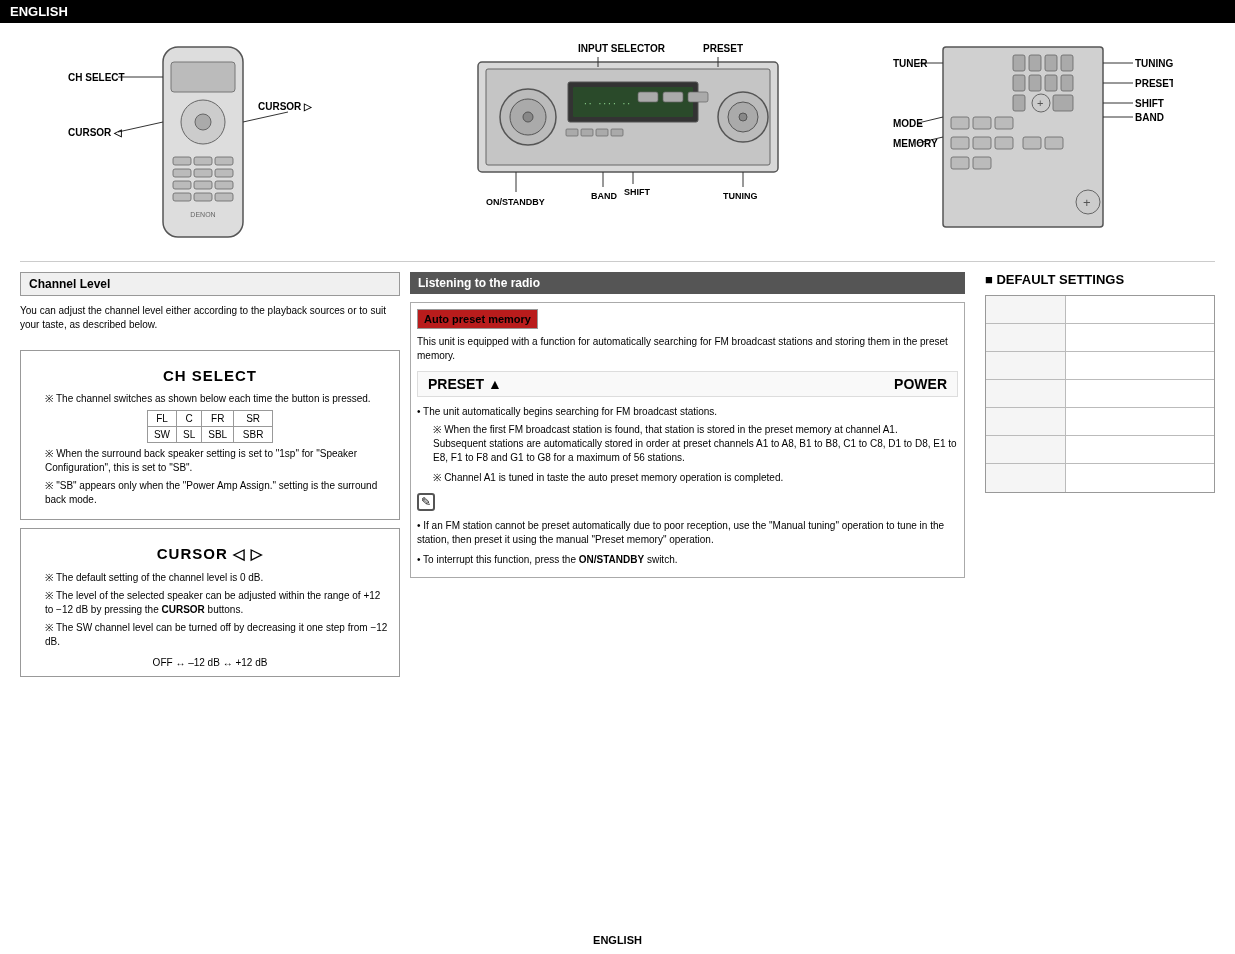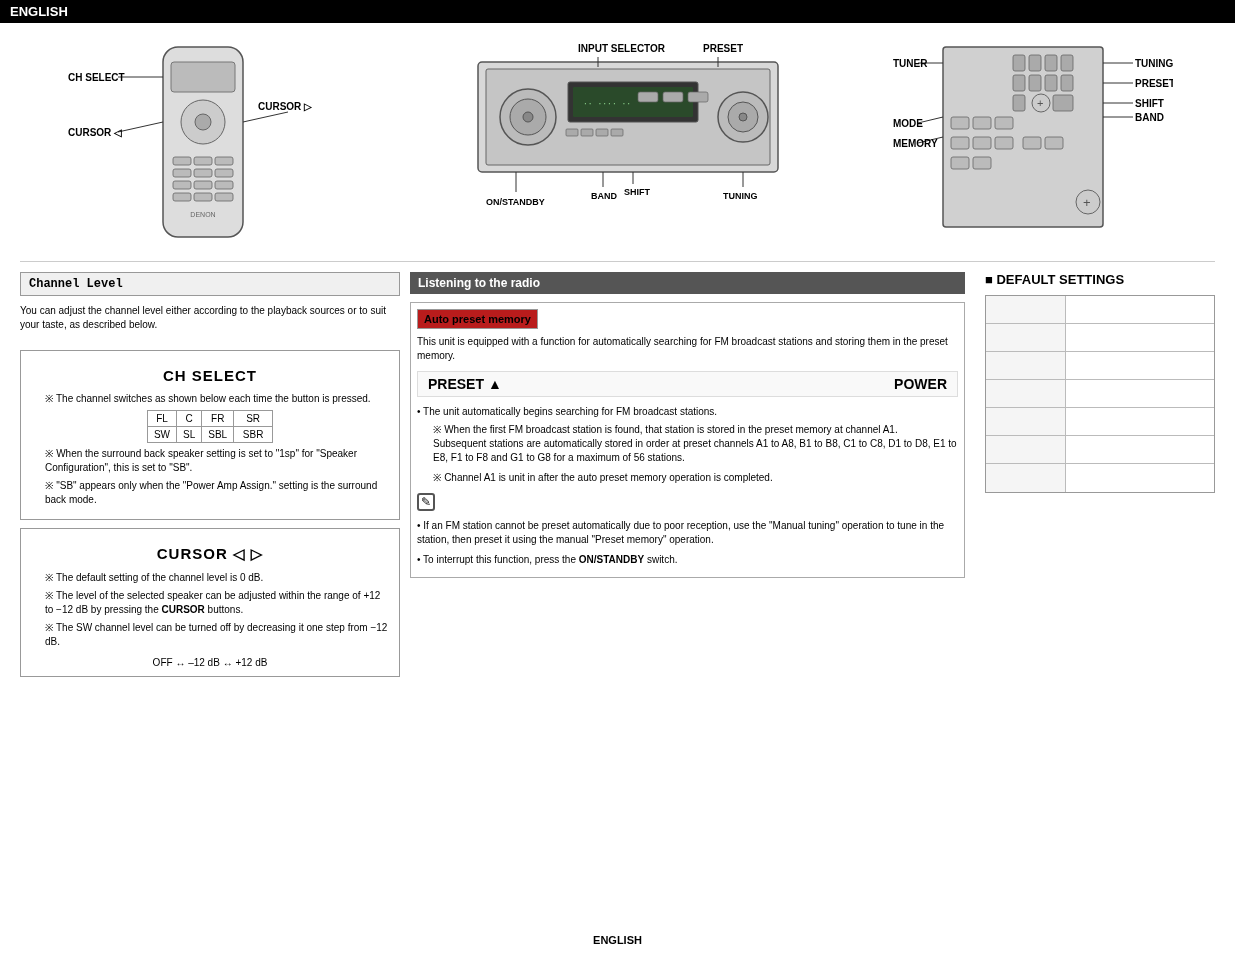--- a/index.html
+++ b/index.html
@@ -96,21 +96,20 @@
     }
 
     
     .section-header {
       background: #f0f0f0;
       border: 1px solid #999;
       padding: 4px 8px;
       font-weight: bold;
       font-size: 12px;
       margin-bottom: 8px;
-      font-family: Liberation Mono, monospace;
     }
 
     .section-header-dark {
       background: #555;
       color: #fff;
       padding: 4px 8px;
       font-weight: bold;
       font-size: 12px;
       margin-bottom: 8px;
     }
@@ -465,21 +464,21 @@
             <span>POWER</span>
           </div>
 
           <div class="dot-item">The unit automatically begins searching for FM broadcast stations.</div>
 
           <div style="margin: 4px 0 6px 16px; font-size:10px; line-height:1.4;">
             ※ When the first FM broadcast station is found, that station is stored in the preset memory at channel A1.<br>
             Subsequent stations are automatically stored in order at preset channels A1 to A8, B1 to B8, C1 to C8, D1 to D8, E1 to E8, F1 to F8 and G1 to G8 for a maximum of 56 stations.
           </div>
           <div style="margin: 0 0 8px 16px; font-size:10px; line-height:1.4;">
-            ※ Channel A1 is unit in after the auto preset memory operation is completed.
+            ※ Channel A1 is tuned in taste the auto preset memory operation is completed.
           </div>
 
           
           <div style="margin-bottom:4px;">
             <div class="note-icon">✎</div>
           </div>
           <div class="dot-item" style="font-size:10px; line-height:1.4; margin-bottom:6px;">
             If an FM station cannot be preset automatically due to poor reception, use the "Manual tuning" operation to tune in the station, then preset it using the manual "Preset memory" operation.
           </div>
           <div class="dot-item" style="font-size:10px; line-height:1.4;">

